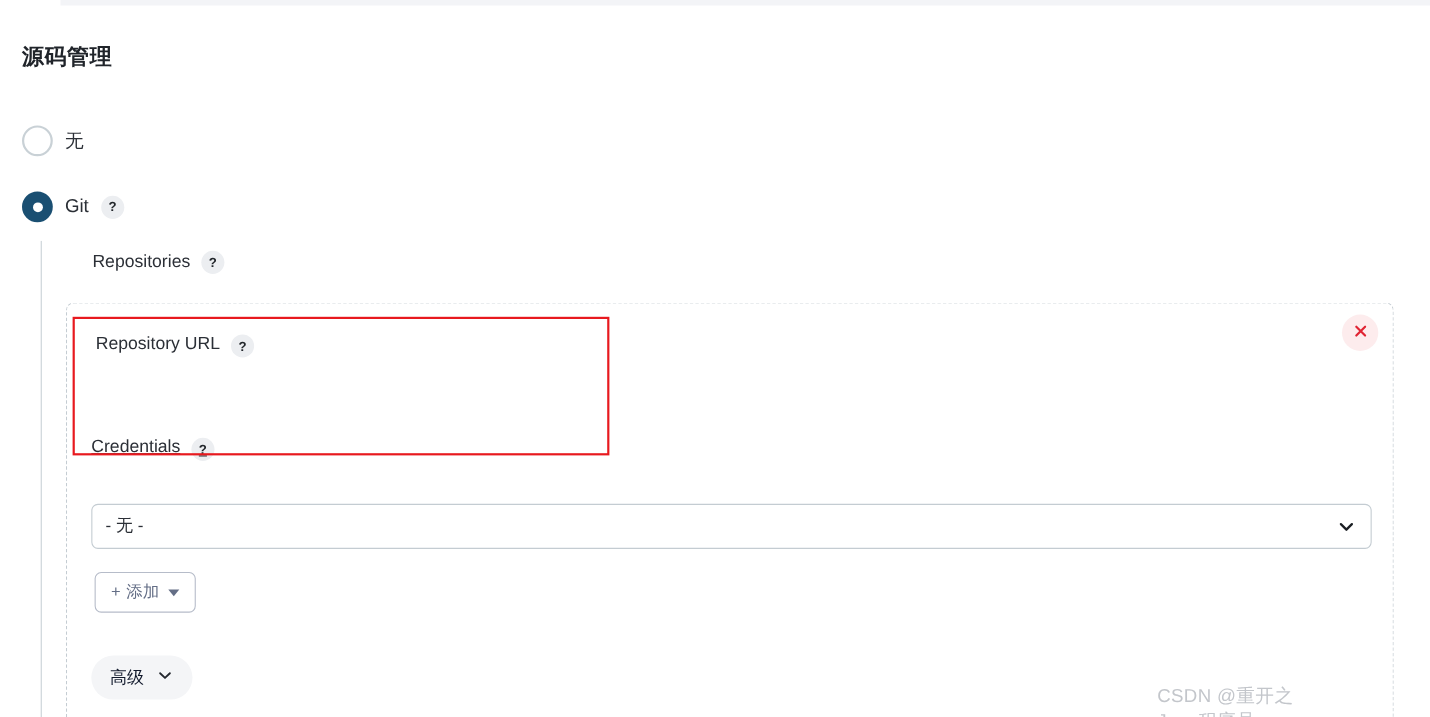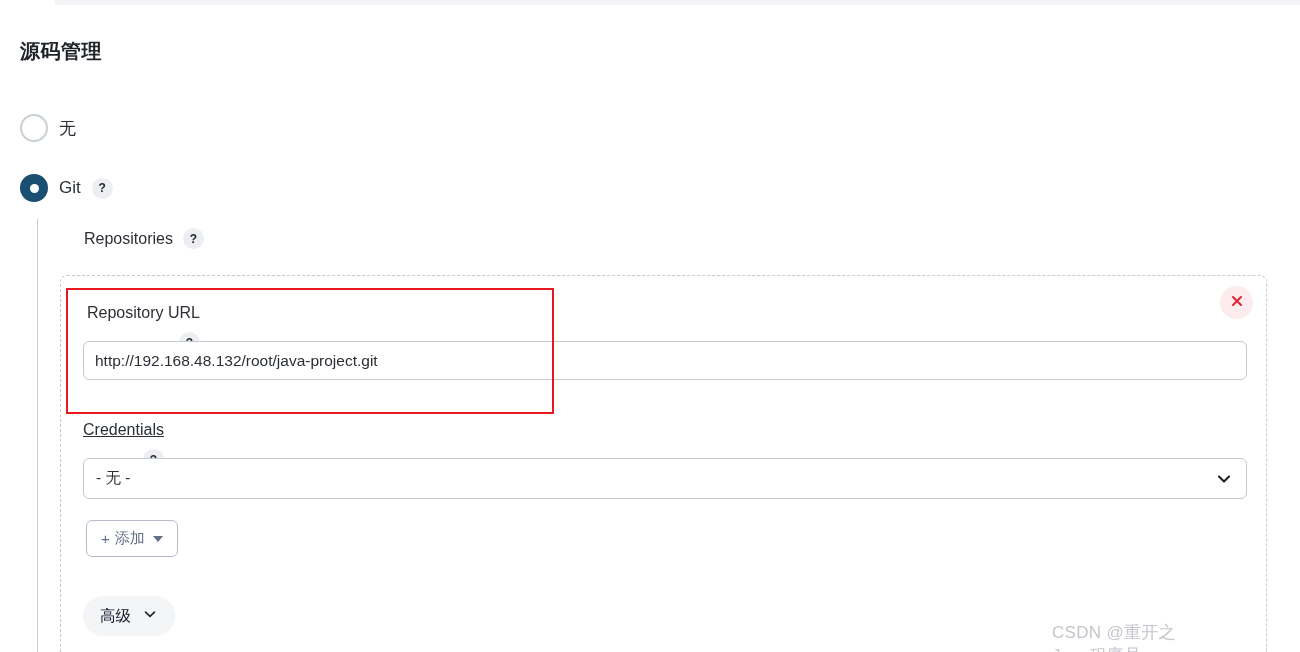--- a/index.html
+++ b/index.html
@@ -111,28 +111,27 @@
     width: 1207px; height: 377px;
     border: 1px dashed #c4ccd2;
     border-bottom: none;
     border-radius: 7px 7px 0 0;
   }
 
   
   .field-label {
     position: absolute;
     display: flex;
-    align-items: flex-end;
+    align-items: flex-start;
     gap: 10px;
     font-size: 16px;
     color: #2b2f36;
-    flex-direction: column;
   }
   #label-repo-url   { left: 87px; top: 304px; }
-  #label-credentials{ left: 83px; top: 421px; text-decoration: underline; }
+  #label-credentials{ left: 83px; top: 398px; text-decoration: underline; }
 
   
   .text-input {
     position: absolute;
     left: 83px; top: 341px;
     width: 1164px; height: 39px;
     border: 1px solid #c4ccd2;
     border-radius: 6px;
     background: #ffffff;
     font-family: "Liberation Sans", "DejaVu Sans", sans-serif;
@@ -283,21 +282,20 @@
     <span>Repositories</span>
     <span class="help-badge">?</span>
   </div>
 
   <div class="repo-card"></div>
 
   <div class="field-label" id="label-repo-url">
     <span>Repository URL</span>
     <span class="help-badge">?</span>
   </div>
-  <input class="text-input" type="text" value="http://192.168.48.132/root/java-project.git" style="">
 
   <div class="field-label" id="label-credentials">
     <span>Credentials</span>
     <span class="help-badge">?</span>
   </div>
   <div class="select-wrap">
     <div class="select-box">- 无 -</div>
     <span class="select-chevron">
       <svg width="18" height="18" viewBox="0 0 18 18" aria-hidden="true">
         <path d="M4 6.5 L9 11.5 L14 6.5" fill="none" stroke="#1b1f24" stroke-width="2.1" stroke-linecap="round" stroke-linejoin="round"></path>

